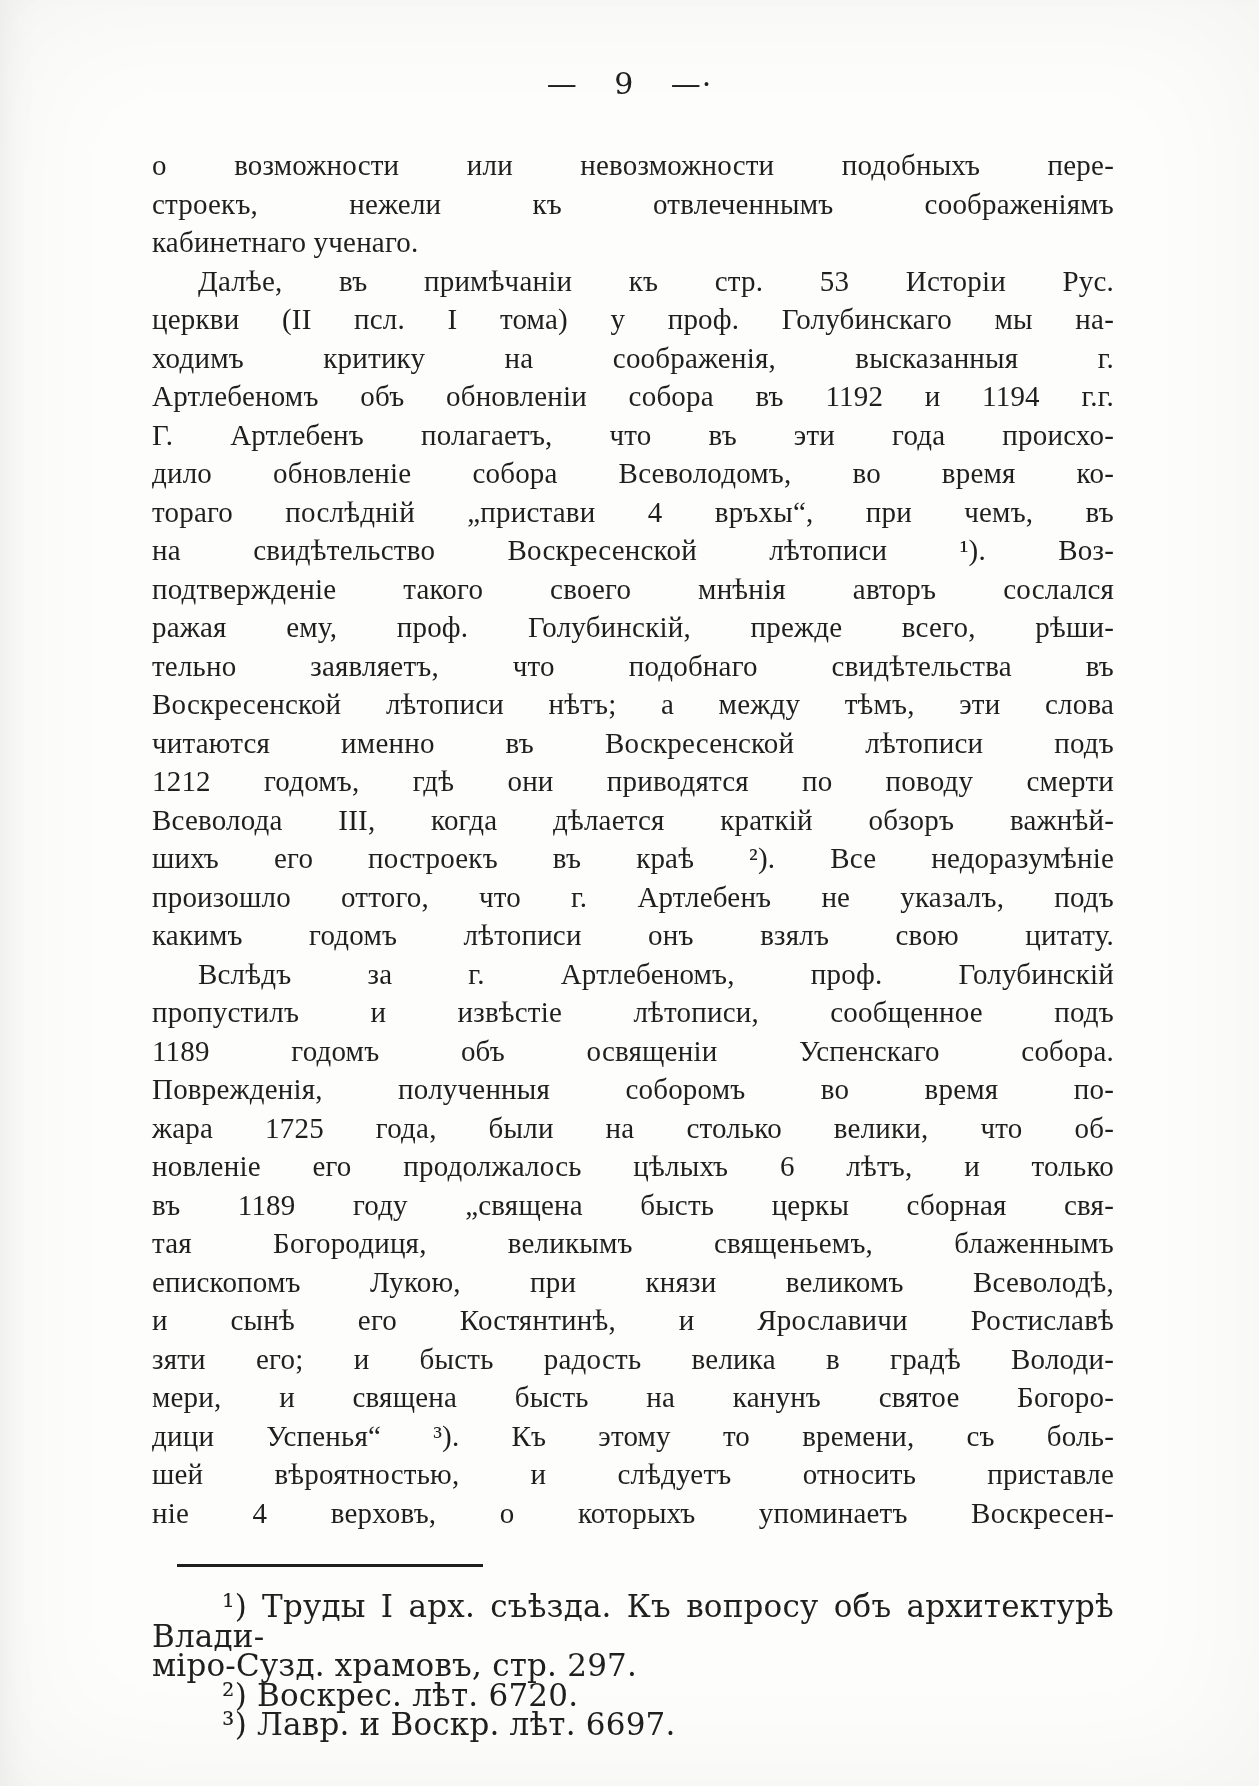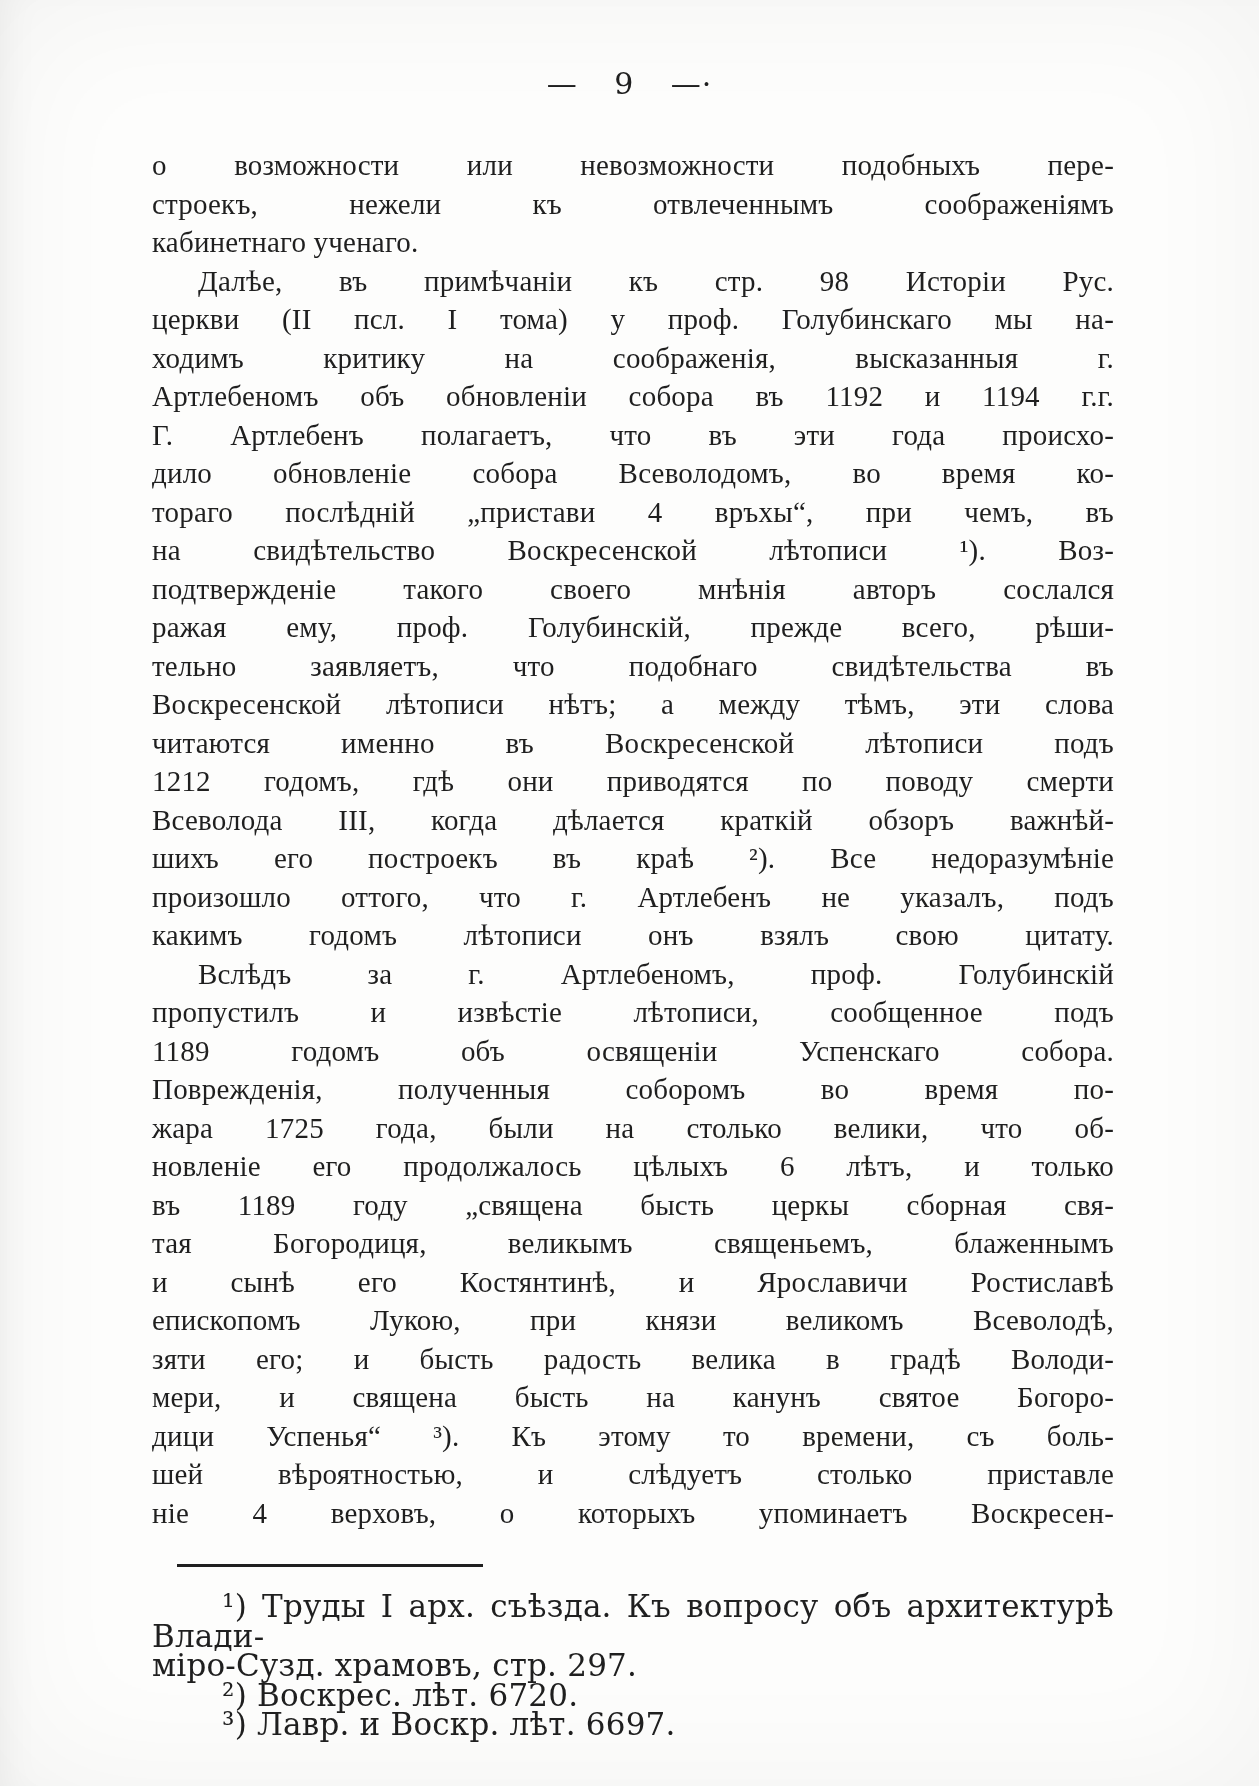--- a/index.html
+++ b/index.html
@@ -83,21 +83,21 @@
 <body>
 
 <div class="page">
 
   <div class="page-number">— 9 —·</div>
 
   <div class="body-text">
       <div class="line">о возможности или невозможности подобныхъ пере-</div>
       <div class="line">строекъ, нежели къ отвлеченнымъ соображеніямъ</div>
       <div class="line left">кабинетнаго ученаго.</div>
-      <div class="line indent">Далѣе, въ примѣчаніи къ стр. 98 Исторіи Рус.</div>
+      <div class="line indent">Далѣе, въ примѣчаніи къ стр. 53 Исторіи Рус.</div>
       <div class="line">церкви (II псл. I тома) у проф. Голубинскаго мы на-</div>
       <div class="line">ходимъ критику на соображенія, высказанныя г.</div>
       <div class="line">Артлебеномъ объ обновленіи собора въ 1192 и 1194 г.г.</div>
       <div class="line">Г. Артлебенъ полагаетъ, что въ эти года происхо-</div>
       <div class="line">дило обновленіе собора Всеволодомъ, во время ко-</div>
       <div class="line">тораго послѣдній „пристави 4 връхы“, при чемъ, въ</div>
       <div class="line">на свидѣтельство Воскресенской лѣтописи ¹). Воз-</div>
       <div class="line">подтвержденіе такого своего мнѣнія авторъ сослался</div>
       <div class="line">ражая ему, проф. Голубинскій, прежде всего, рѣши-</div>
       <div class="line">тельно заявляетъ, что подобнаго свидѣтельства въ</div>
@@ -109,26 +109,26 @@
       <div class="line">произошло оттого, что г. Артлебенъ не указалъ, подъ</div>
       <div class="line">какимъ годомъ лѣтописи онъ взялъ свою цитату.</div>
       <div class="line indent">Вслѣдъ за г. Артлебеномъ, проф. Голубинскій</div>
       <div class="line">пропустилъ и извѣстіе лѣтописи, сообщенное подъ</div>
       <div class="line">1189 годомъ объ освященіи Успенскаго собора.</div>
       <div class="line">Поврежденія, полученныя соборомъ во время по-</div>
       <div class="line">жара 1725 года, были на столько велики, что об-</div>
       <div class="line">новленіе его продолжалось цѣлыхъ 6 лѣтъ, и только</div>
       <div class="line">въ 1189 году „священа бысть церкы сборная свя-</div>
       <div class="line">тая Богородиця, великымъ священьемъ, блаженнымъ</div>
+      <div class="line">епископомъ Лукою, при князи великомъ Всеволодѣ,</div>
       <div class="line">и сынѣ его Костянтинѣ, и Ярославичи Ростиславѣ</div>
-      <div class="line">епископомъ Лукою, при князи великомъ Всеволодѣ,</div>
       <div class="line">зяти его; и бысть радость велика в градѣ Володи-</div>
       <div class="line">мери, и священа бысть на канунъ святое Богоро-</div>
       <div class="line">дици Успенья“ ³). Къ этому то времени, съ боль-</div>
-      <div class="line">шей вѣроятностью, и слѣдуетъ столько приставле</div>
+      <div class="line">шей вѣроятностью, и слѣдуетъ относить приставле</div>
       <div class="line">ніе 4 верховъ, о которыхъ упоминаетъ Воскресен-</div>
     </div>
 
   <div class="footnote-separator"></div>
 
   <div class="footnotes">
       <div class="fn-line indent justify">¹) Труды I арх. съѣзда. Къ вопросу объ архитектурѣ Влади-</div>
       <div class="fn-line">міро-Сузд. храмовъ, стр. 297.</div>
       <div class="fn-line indent">²) Воскрес. лѣт. 6720.</div>
       <div class="fn-line indent">³) Лавр. и Воскр. лѣт. 6697.</div>

